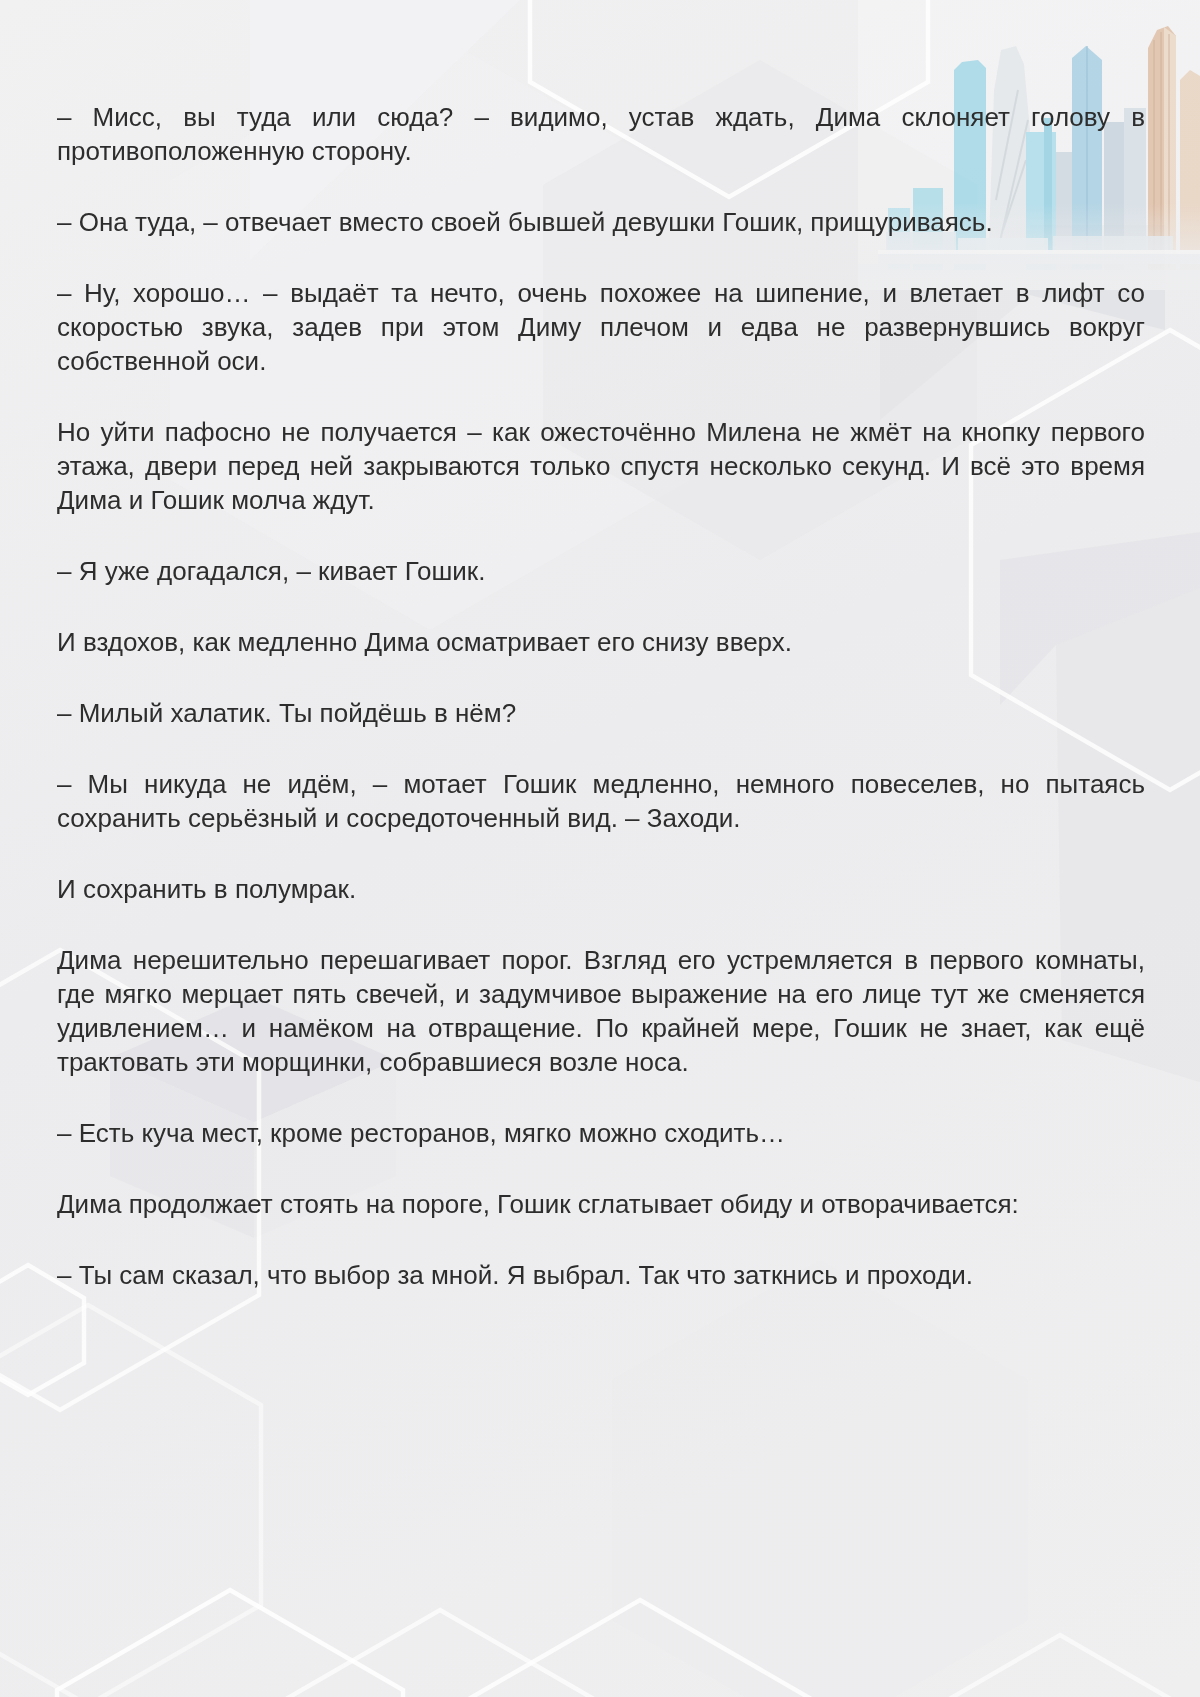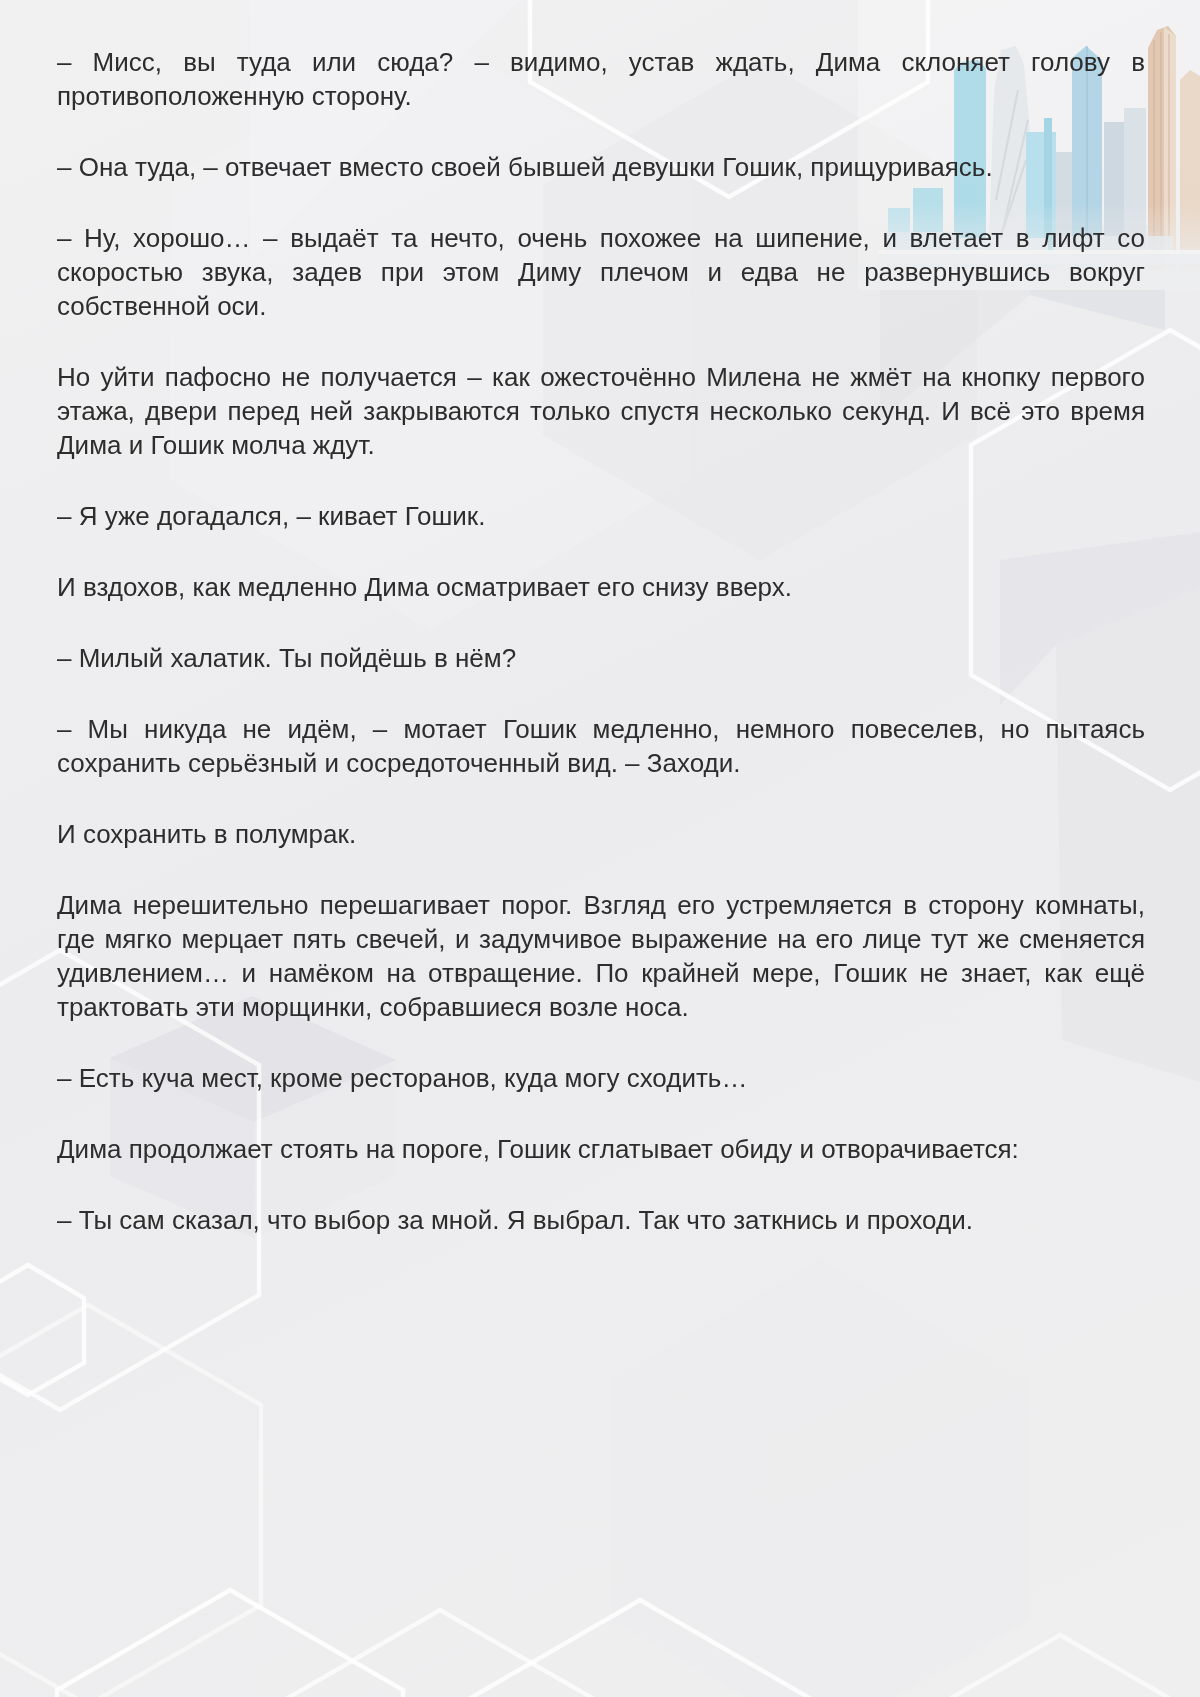--- a/index.html
+++ b/index.html
@@ -17,21 +17,21 @@
   .bg-pattern, .skyline {
     position: absolute;
     pointer-events: none;
   }
   .bg-pattern { left: 0; top: 0; z-index: 1; }
   .skyline { left: 858px; top: 0; z-index: 2; }
   .content {
     position: absolute; left: 0; top: 0; z-index: 3;
     width: 1200px;
     box-sizing: border-box;
-    padding: 45px 55px 0 57px;
+    padding: 100px 55px 0 57px;
   }
   p.story {
     margin: 0 0 37px 0;
     font-size: 26px;
     line-height: 34px;
     color: #2d2d2d;
     text-align: justify;
   }
 </style>
 </head>
@@ -104,19 +104,19 @@
   <div class="content">
     <p class="story">– Мисс, вы туда или сюда? – видимо, устав ждать, Дима склоняет голову в противоположенную сторону.</p>
     <p class="story">– Она туда, – отвечает вместо своей бывшей девушки Гошик, прищуриваясь.</p>
     <p class="story">– Ну, хорошо… – выдаёт та нечто, очень похожее на шипение, и влетает в лифт со скоростью звука, задев при этом Диму плечом и едва не развернувшись вокруг собственной оси.</p>
     <p class="story">Но уйти пафосно не получается – как ожесточённо Милена не жмёт на кнопку первого этажа, двери перед ней закрываются только спустя несколько секунд. И всё это время Дима и Гошик молча ждут.</p>
     <p class="story">– Я уже догадался, – кивает Гошик.</p>
     <p class="story">И вздохов, как медленно Дима осматривает его снизу вверх.</p>
     <p class="story">– Милый халатик. Ты пойдёшь в нём?</p>
     <p class="story">– Мы никуда не идём, – мотает Гошик медленно, немного повеселев, но пытаясь сохранить серьёзный и сосредоточенный вид. – Заходи.</p>
     <p class="story">И сохранить в полумрак.</p>
-    <p class="story">Дима нерешительно перешагивает порог. Взгляд его устремляется в сторону комнаты, где мягко мерцает пять свечей, и задумчивое выражение на его лице тут же сменяется удивлением… и намёком на отвращение. По крайней мере, Гошик не знает, как ещё трактовать эти морщинки, собравшиеся возле носа.</p>
-    <p class="story">– Есть куча мест, кроме ресторанов, куда могу сходить…</p>
+    <p class="story">Дима нерешительно перешагивает порог. Взгляд его устремляется в первого комнаты, где мягко мерцает пять свечей, и задумчивое выражение на его лице тут же сменяется удивлением… и намёком на отвращение. По крайней мере, Гошик не знает, как ещё трактовать эти морщинки, собравшиеся возле носа.</p>
+    <p class="story">– Есть куча мест, кроме ресторанов, мягко можно сходить…</p>
     <p class="story">Дима продолжает стоять на пороге, Гошик сглатывает обиду и отворачивается:</p>
     <p class="story">– Ты сам сказал, что выбор за мной. Я выбрал. Так что заткнись и проходи.</p>
   </div>
 
 </div>
 
 </body></html>

